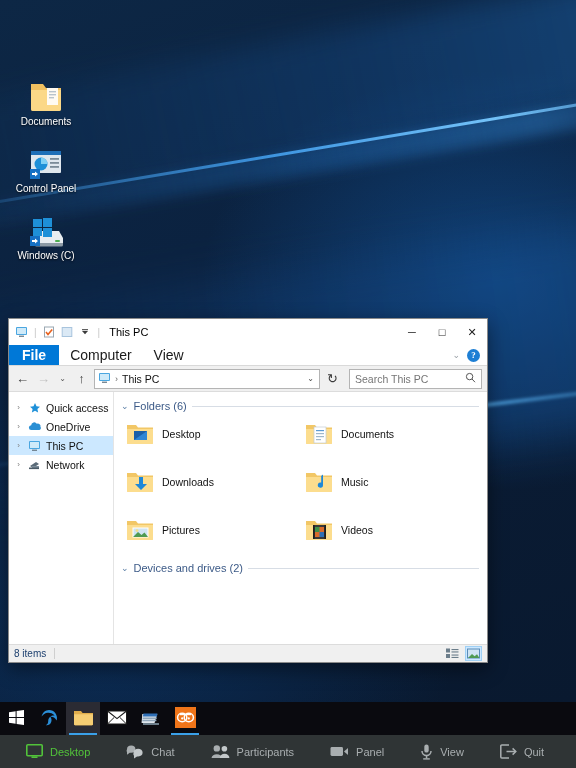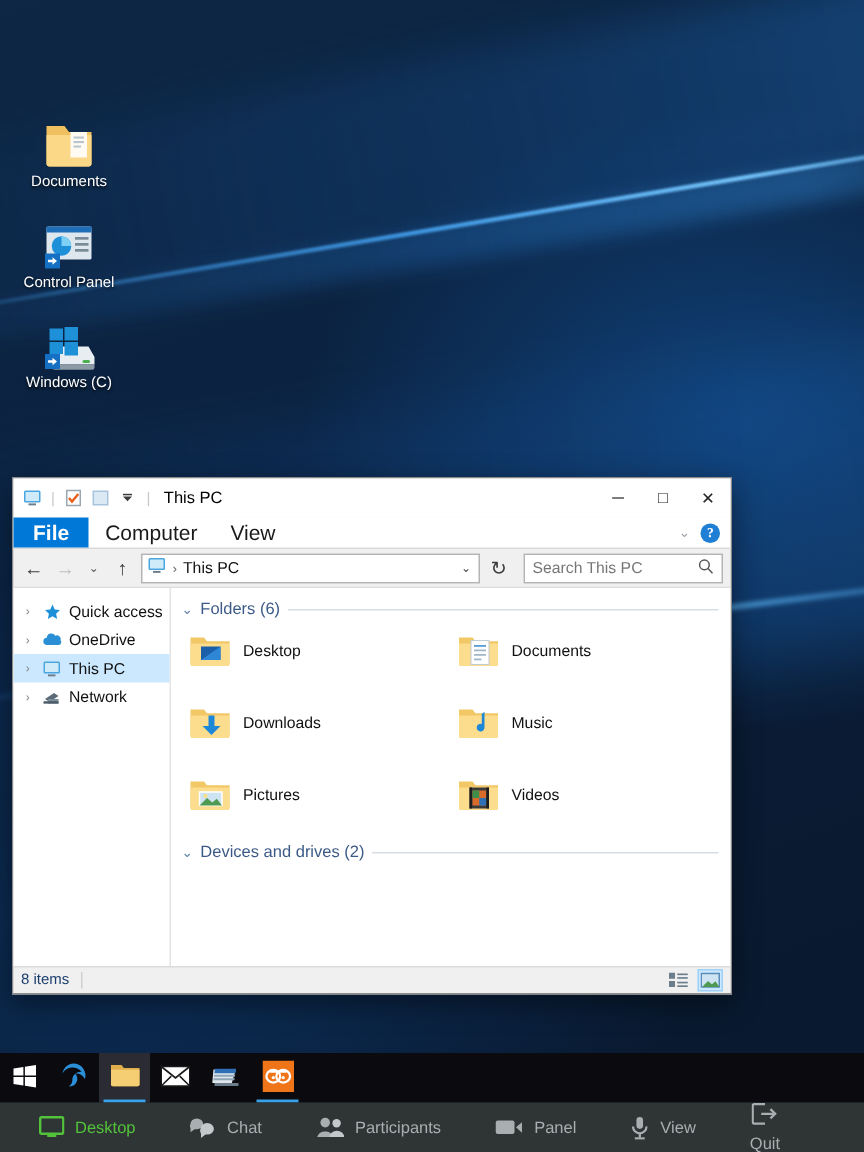--- a/index.html
+++ b/index.html
@@ -197,21 +197,21 @@
   
   #ctrlbar {
     position:absolute; left:0; top:735px; width:576px; height:33px;
     background:#2f3435; display:flex; align-items:center;
     padding-left:26px; gap:0;
   }
   .cbtn {
     display:flex; align-items:center; gap:7px; padding:0 14px 0 0;
     color:#a9aeb0; font-size:11px; margin-right:22px;
   }
-  .cbtn:last-child { margin-right:0;flex-direction:column; }
+  .cbtn:last-child { margin-right:0; }
   .cbtn.active { color:#52c33a; }
   .cbtn .cglyph { display:flex; align-items:center; justify-content:center; }
 </style>
 </head>
 <body>
 
 <div id="desktop">
   <div class="streak s2"></div>
   <div class="streak s1b"></div>
   <div class="streak s1"></div>

